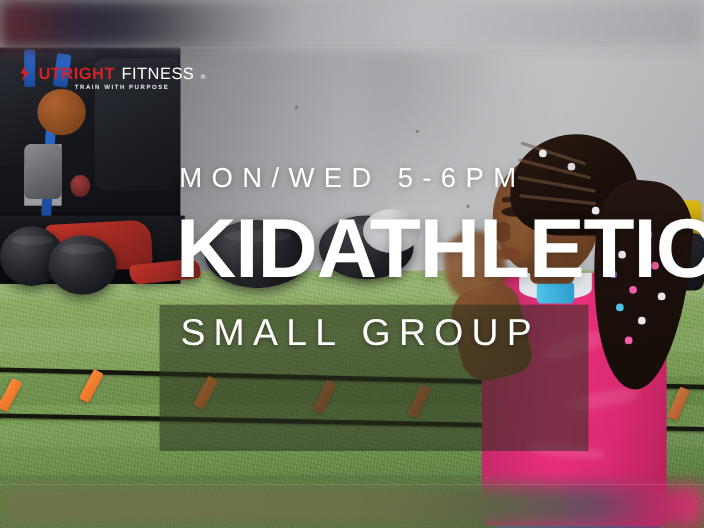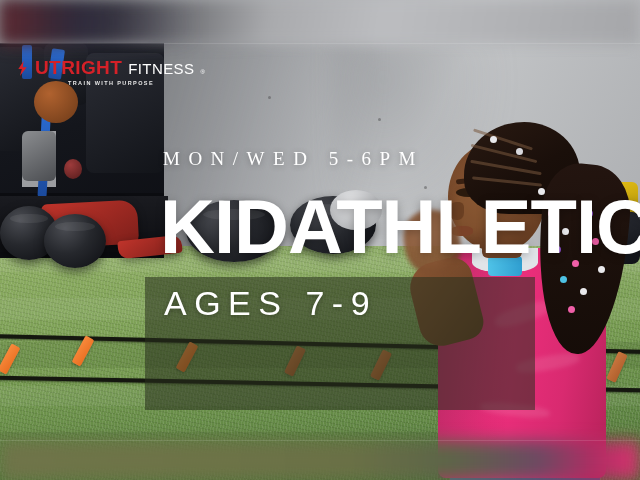--- a/index.html
+++ b/index.html
@@ -159,22 +159,22 @@
     position:absolute;left:-16px;top:150px;width:56px;height:64px;
     background:radial-gradient(ellipse at 40% 35%,#a06a45,#6d4124);
     border-radius:44% 46% 40% 46%;
     transform:rotate(-8deg);
     filter:blur(2.2px);opacity:.92;
   }
 
   
   .kicker{
     position:absolute;left:163px;top:148px;
-    color:#fff;font-size:19px;letter-spacing:8.5px;font-weight:400;
-    font-family:Liberation Serif, serif;
+    color:#fff;font-size:25px;letter-spacing:8.5px;font-weight:400;
+    font-family:Liberation Sans, sans-serif;
     text-shadow:0 1px 6px rgba(0,0,0,.30);
     white-space:nowrap;
   }
   .headline{
     position:absolute;left:160px;top:191px;
     color:#fff;font-size:76px;line-height:72px;font-weight:bold;
     letter-spacing:-1px;white-space:nowrap;
     font-family:"Liberation Sans",sans-serif;
     text-shadow:0 2px 10px rgba(0,0,0,.28);
   }
@@ -192,21 +192,21 @@
 
   
   .logo{position:absolute;left:16px;top:57px;width:140px;height:26px;}
   .logo-row{display:flex;align-items:baseline;gap:6px;}
   .logo-mark{
     position:relative;width:13px;height:15px;flex:0 0 auto;
     background:#d62128;
     clip-path:polygon(58% 0%,18% 54%,45% 54%,30% 100%,82% 42%,52% 42%);
     transform:translateY(2px);
   }
-  .logo-out{color:#d62128;font-size:19px;font-weight:bold;letter-spacing:.4px;font-family:"Liberation Sans",sans-serif;}
+  .logo-out{color:#d62128;font-size:15px;font-weight:bold;letter-spacing:.4px;font-family:"Liberation Sans",sans-serif;}
   .logo-fit{color:#fff;font-size:15px;font-weight:normal;letter-spacing:.4px;font-family:"Liberation Sans",sans-serif;}
   .logo-reg{color:#fff;font-size:6px;vertical-align:super;}
   .logo-tag{
     color:#e8e8e8;font-size:5.5px;letter-spacing:1.4px;font-weight:bold;
     text-align:right;margin-top:1px;padding-right:2px;
     font-family:"Liberation Sans",sans-serif;
   }
 
   
   .band{position:absolute;left:0;width:640px;overflow:hidden;}
@@ -344,21 +344,21 @@
 
   </div>
 
   <div class="subbox"></div>
 
   <div class="kicker">MON/WED 5-6PM</div>
 
   <div class="headline">KIDATHLETICS</div>
 
   <div class="sublines">
-    <div>AGES 7-9</div>
+    <div>SMALL GROUP</div>
   </div>
 
   <div class="logo">
     <div class="logo-row">
       <span class="logo-mark"></span>
       <span class="logo-out">UTRIGHT</span>
       <span class="logo-fit">FITNESS</span>
       <span class="logo-reg">®</span>
     </div>
     <div class="logo-tag">TRAIN WITH PURPOSE</div>

